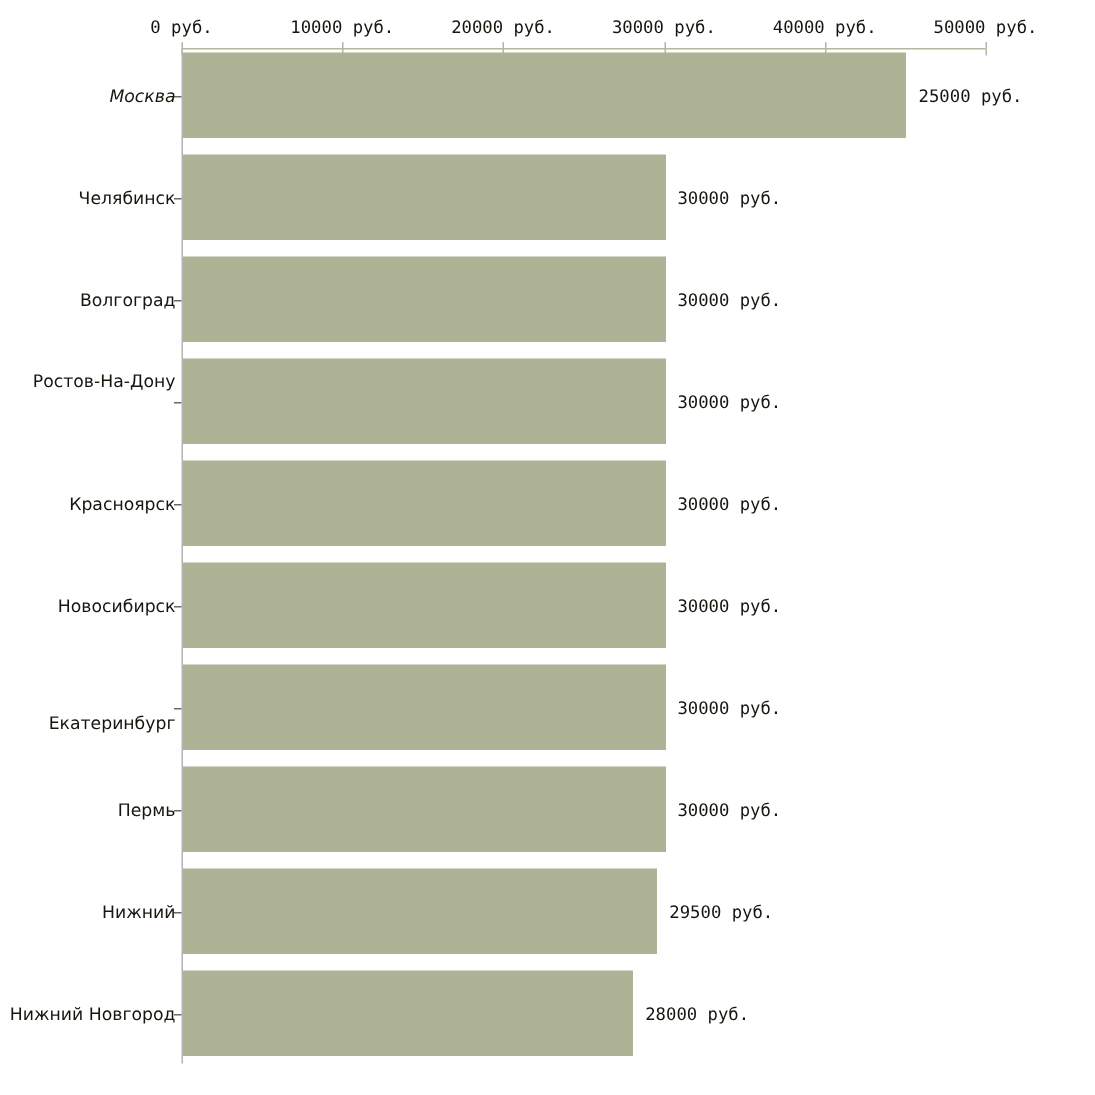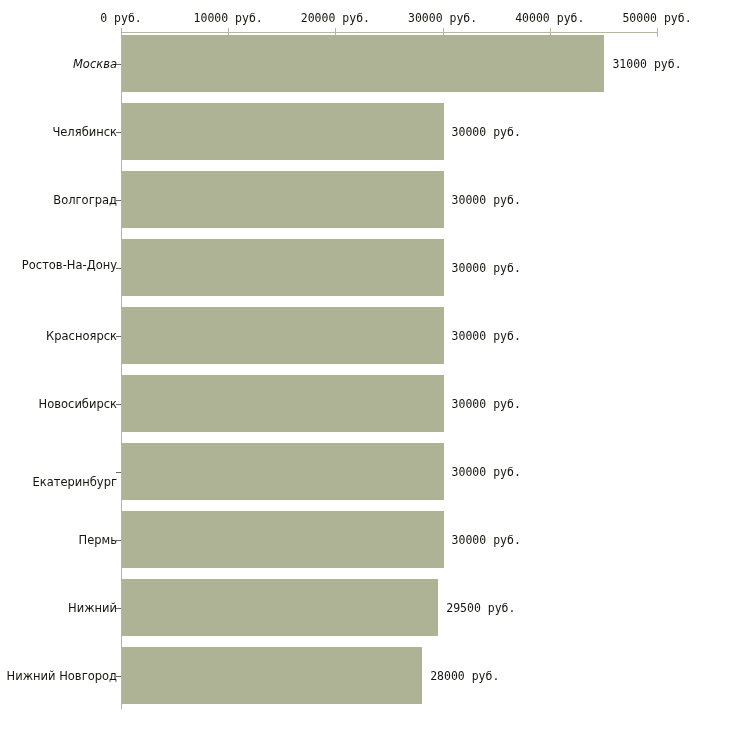--- a/index.html
+++ b/index.html
@@ -125,21 +125,21 @@
       <div class="y-tick" style="top: 403.5px;"></div>
       <div class="y-tick" style="top: 471.5px;"></div>
       <div class="y-tick" style="top: 539.5px;"></div>
       <div class="y-tick" style="top: 607.5px;"></div>
       <div class="y-tick" style="top: 675.5px;"></div>
     </div>
   <div id="y-tick-labels">
       <div class="y-tick-label" style="top: 63.5px; font-style: italic;">Москва</div>
       <div class="y-tick-label" style="top: 131.5px;">Челябинск</div>
       <div class="y-tick-label" style="top: 199.5px; text-align: center;">Волгоград</div>
-      <div class="y-tick-label" style="top: 265px;">Ростов-На-Дону</div>
+      <div class="y-tick-label" style="top: 254px;">Ростов-На-Дону</div>
       <div class="y-tick-label" style="top: 335.5px; text-align: center;">Красноярск</div>
       <div class="y-tick-label" style="top: 403.5px;">Новосибирск</div>
       <div class="y-tick-label" style="top: 482px;">Екатеринбург</div>
       <div class="y-tick-label" style="top: 539.5px;">Пермь</div>
       <div class="y-tick-label" style="top: 607.5px;">Нижний</div>
       <div class="y-tick-label" style="top: 675.5px;">Нижний Новгород</div>
     </div>
 
   <div id="bars">
       <div class="bar" title="Москва 45000 руб." style="top: 35px; height: 57px; width: 482.4px; background: rgb(174, 179, 149);"></div>
@@ -147,21 +147,21 @@
       <div class="bar" title="Волгоград 30000 руб." style="top: 171px; height: 57px; width: 321.6px; background: rgb(174, 179, 149);"></div>
       <div class="bar" title="Ростов-На-Дону 30000 руб." style="top: 239px; height: 57px; width: 321.6px; background: rgb(174, 179, 149);"></div>
       <div class="bar" title="Красноярск 30000 руб." style="top: 307px; height: 57px; width: 321.6px; background: rgb(174, 179, 149);"></div>
       <div class="bar" title="Новосибирск 30000 руб." style="top: 375px; height: 57px; width: 321.6px; background: rgb(174, 179, 149);"></div>
       <div class="bar" title="Екатеринбург 30000 руб." style="top: 443px; height: 57px; width: 321.6px; background: rgb(174, 179, 149);"></div>
       <div class="bar" title="Пермь 30000 руб." style="top: 511px; height: 57px; width: 321.6px; background: rgb(174, 179, 149);"></div>
       <div class="bar" title="Самара 29500 руб." style="top: 579px; height: 57px; width: 316.24px; background: rgb(174, 179, 149);"></div>
       <div class="bar" title="Нижний Новгород 28000 руб." style="top: 647px; height: 57px; width: 300.16px; background: rgb(174, 179, 149);"></div>
     </div>
   <div id="bar-labels">
-      <div class="bar-value-label" style="left: 612.4px; top: 63.5px;">31000 руб.</div>
+      <div class="bar-value-label" style="left: 612.4px; top: 63.5px;">25000 руб.</div>
       <div class="bar-value-label" style="left: 451.6px; top: 131.5px;">30000 руб.</div>
       <div class="bar-value-label" style="left: 451.6px; top: 199.5px;">30000 руб.</div>
       <div class="bar-value-label" style="left: 451.6px; top: 267.5px;">30000 руб.</div>
       <div class="bar-value-label" style="left: 451.6px; top: 335.5px;">30000 руб.</div>
       <div class="bar-value-label" style="left: 451.6px; top: 403.5px;">30000 руб.</div>
       <div class="bar-value-label" style="left: 451.6px; top: 471.5px;">30000 руб.</div>
       <div class="bar-value-label" style="left: 451.6px; top: 539.5px;">30000 руб.</div>
       <div class="bar-value-label" style="left: 446.24px; top: 607.5px;">29500 руб.</div>
       <div class="bar-value-label" style="left: 430.16px; top: 675.5px;">28000 руб.</div>
     </div>

